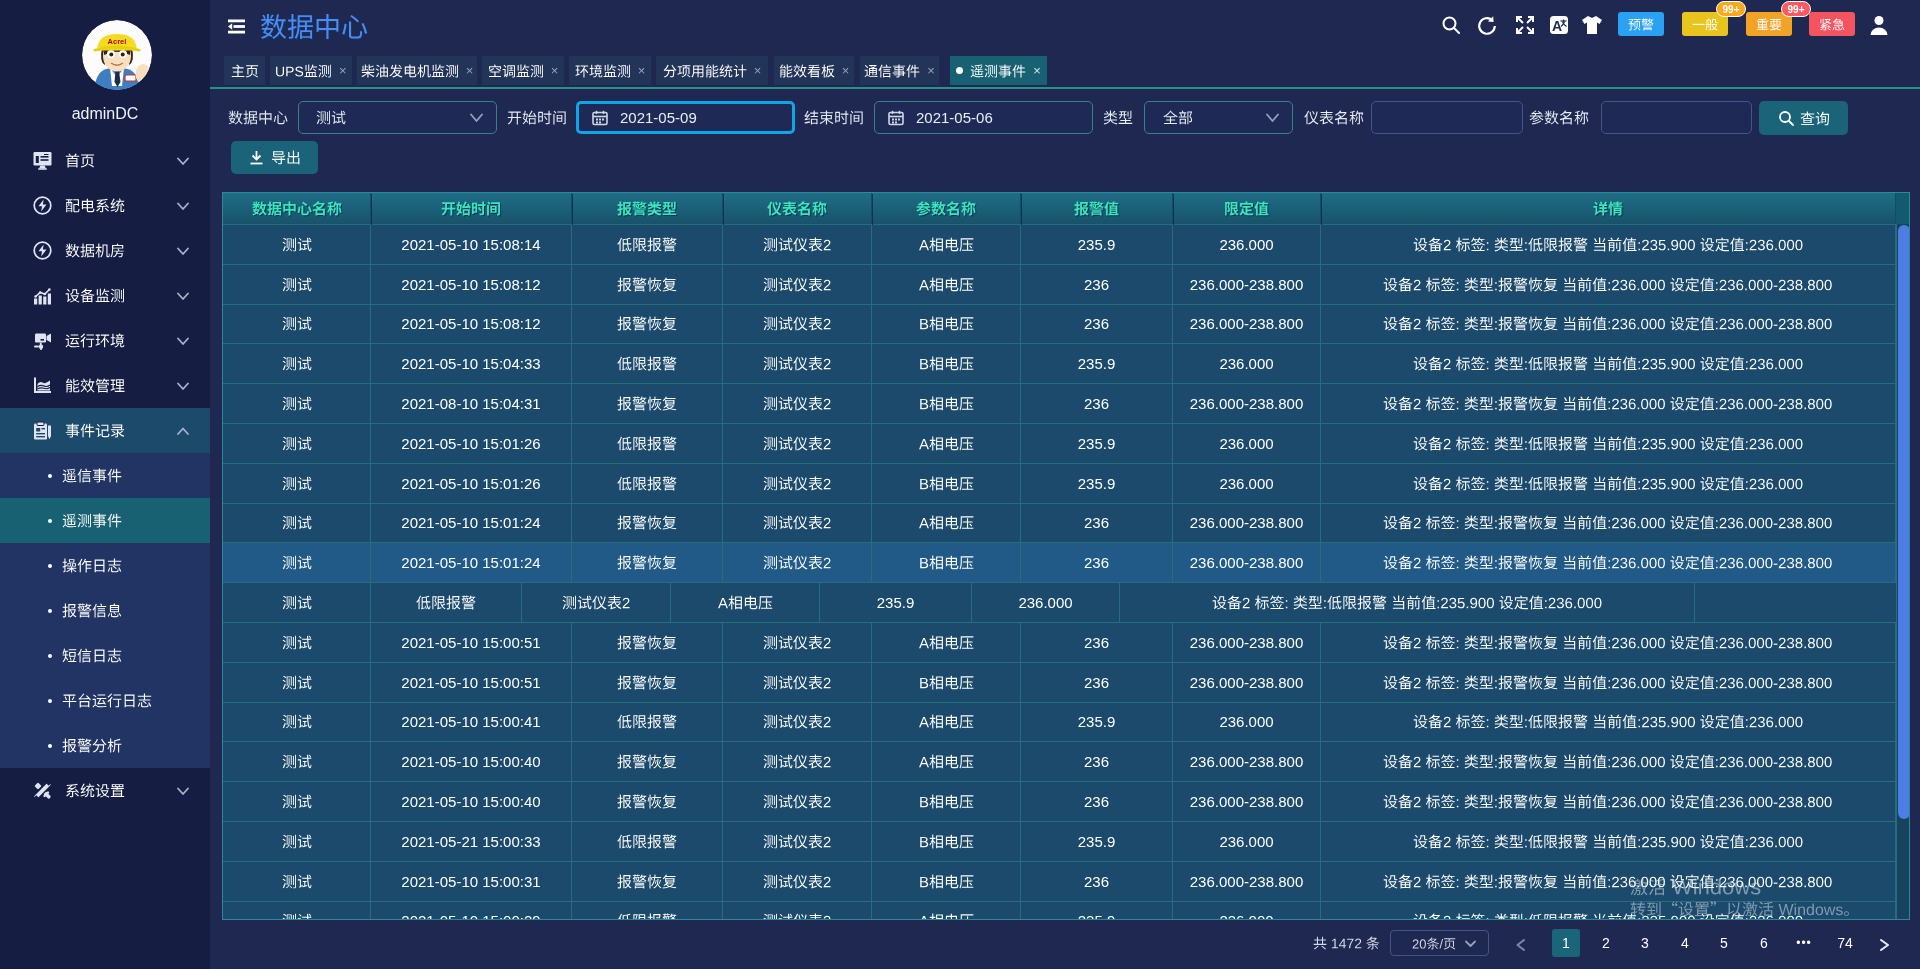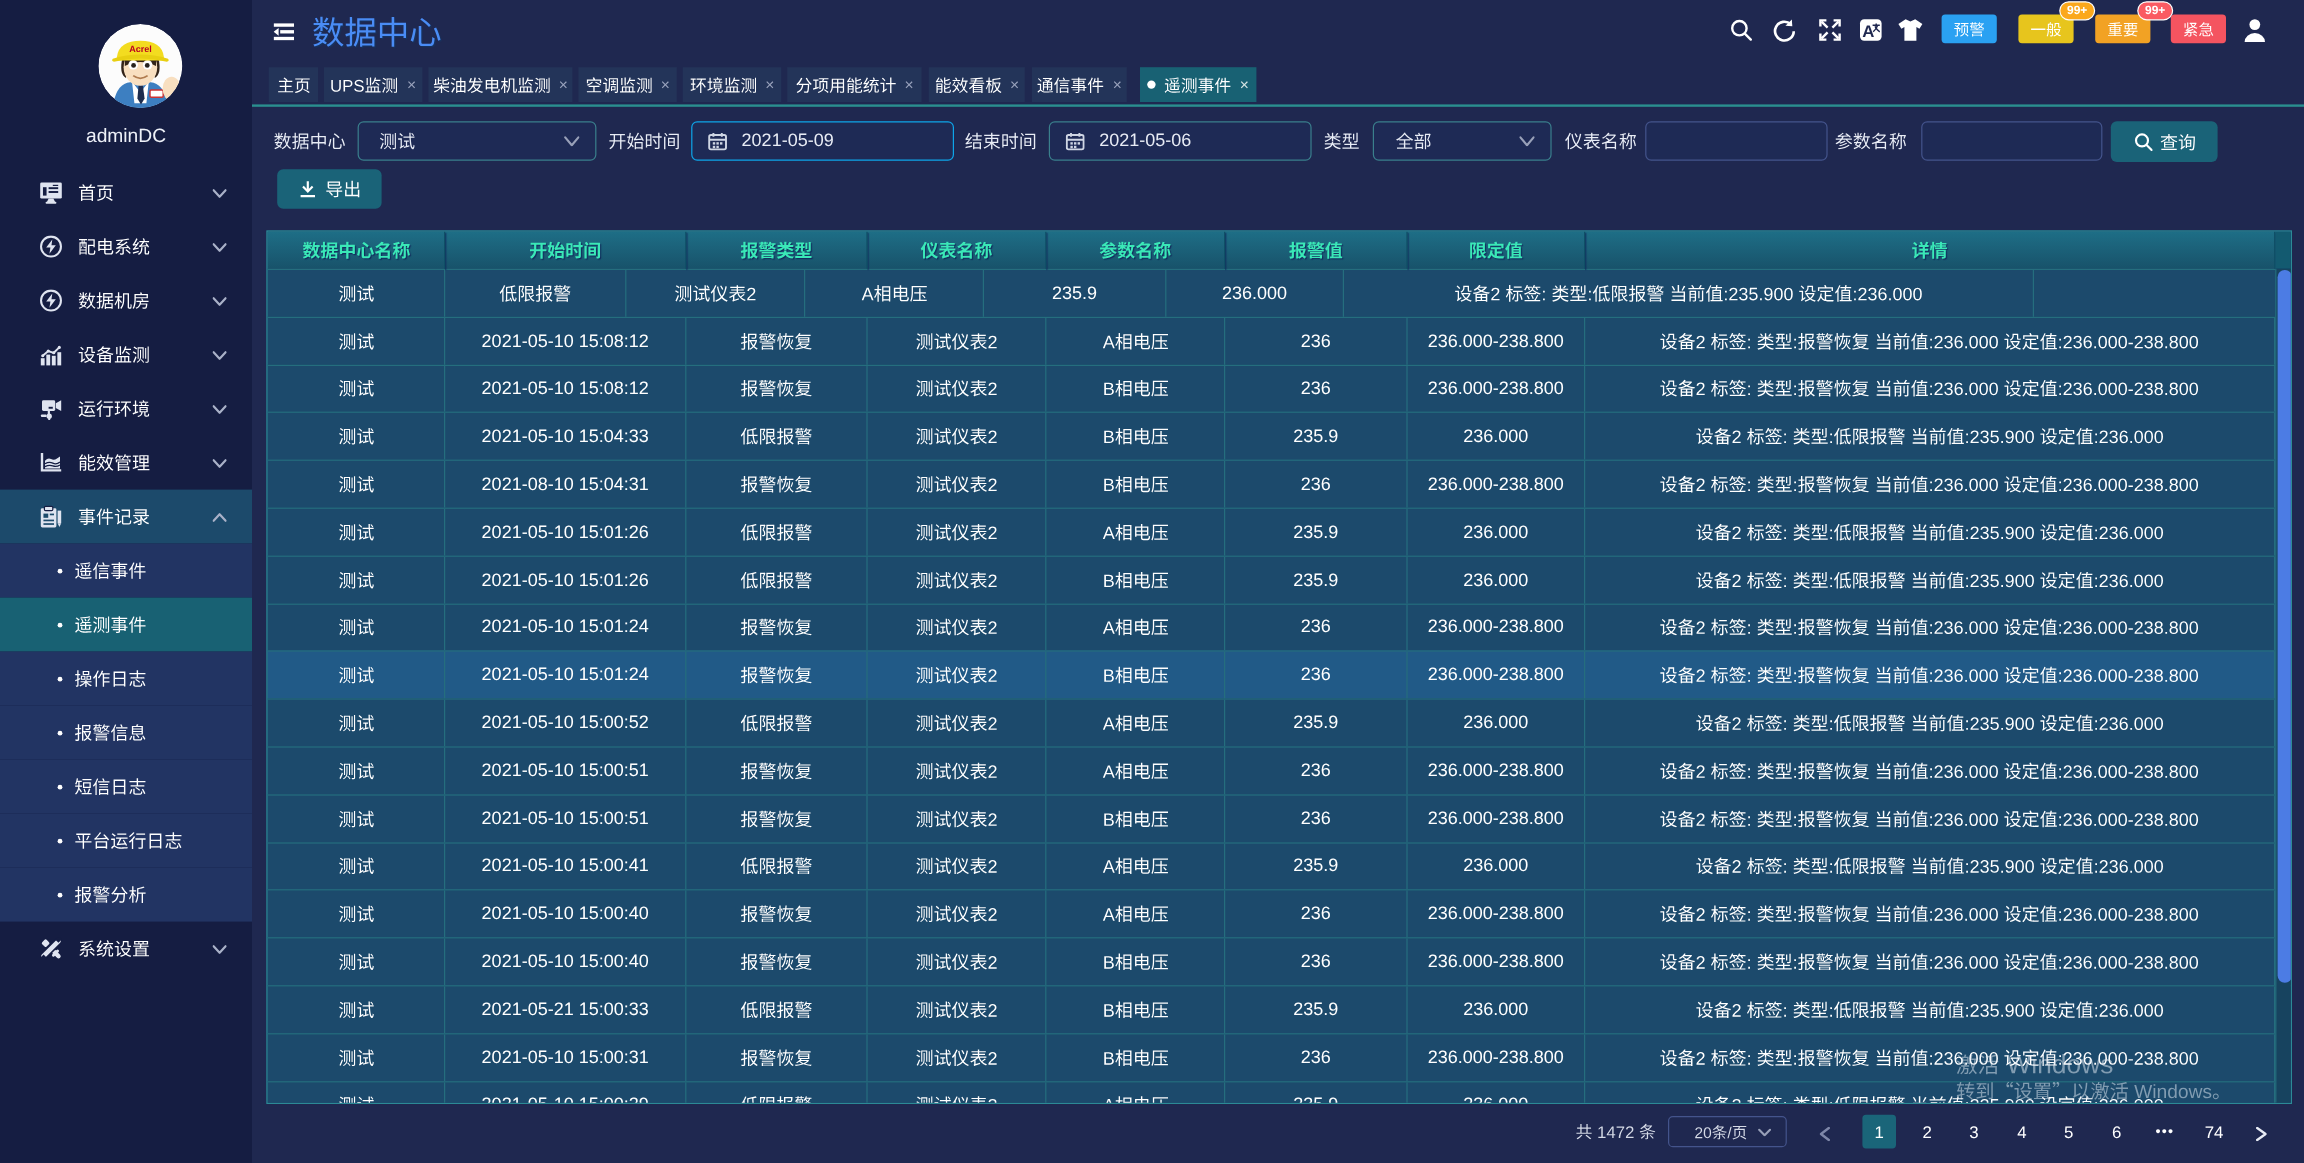--- a/index.html
+++ b/index.html
@@ -534,21 +534,21 @@
     </span>
   </div>
 <div class="flabel" style="left:507px;color:#e8ecf5">
     <svg width="60.0" height="15" viewBox="0 -880 4000 1000" aria-hidden="true">
       <use href="#gCR5F00" x="0"></use>
       <use href="#gCR59CB" x="1000"></use>
       <use href="#gCR65F6" x="2000"></use>
       <use href="#gCR95F4" x="3000"></use>
     </svg>
   </div>
-<div class="fbox" style="left:576px;width:219px;border:1px solid #0ea5e9;padding-left:13px">
+<div class="fbox" style="left:576px;width:219px;border:3px solid #0ea5e9;padding-left:13px">
     <svg width="16" height="16" viewBox="0 0 16 16">
       <g stroke="#cfd6e4" fill="none" stroke-width="1.6">
         <rect x="1" y="2.5" width="14" height="12" rx="1.5"></rect>
         <line x1="1" y1="6.5" x2="15" y2="6.5"></line>
         <line x1="4.5" y1="0.8" x2="4.5" y2="4"></line>
         <line x1="11.5" y1="0.8" x2="11.5" y2="4"></line>
       </g>
       <g fill="#cfd6e4">
         <rect x="4" y="8.5" width="2" height="2"></rect>
         <rect x="7" y="8.5" width="2" height="2"></rect>
@@ -711,20 +711,21 @@
       </div>
 <div class="hcell" style="width:13px;background:#135a70;border-right:none"></div>
 </div>
 <div class="trow">
 <div class="tcell" style="width:148px">
         <svg width="30.0" height="15" viewBox="0 -880 2000 1000" aria-hidden="true">
           <use href="#gCR6D4B" x="0"></use>
           <use href="#gCR8BD5" x="1000"></use>
         </svg>
       </div>
+<div class="tcell" style="width:201px">2021-05-10 15:08:14</div>
 <div class="tcell" style="width:151px">
         <svg width="60.0" height="15" viewBox="0 -880 4000 1000" aria-hidden="true">
           <use href="#gCR4F4E" x="0"></use>
           <use href="#gCR9650" x="1000"></use>
           <use href="#gCR62A5" x="2000"></use>
           <use href="#gCR8B66" x="3000"></use>
         </svg>
       </div>
 <div class="tcell" style="width:149px">
         <svg width="68.3" height="15" viewBox="0 -880 4556 1000" aria-hidden="true">
@@ -1425,21 +1426,20 @@
         </svg>
       </div>
 </div>
 <div class="trow">
 <div class="tcell" style="width:148px">
         <svg width="30.0" height="15" viewBox="0 -880 2000 1000" aria-hidden="true">
           <use href="#gCR6D4B" x="0"></use>
           <use href="#gCR8BD5" x="1000"></use>
         </svg>
       </div>
-<div class="tcell" style="width:201px">2021-05-10 15:00:52</div>
 <div class="tcell" style="width:151px">
         <svg width="60.0" height="15" viewBox="0 -880 4000 1000" aria-hidden="true">
           <use href="#gCR4F4E" x="0"></use>
           <use href="#gCR9650" x="1000"></use>
           <use href="#gCR62A5" x="2000"></use>
           <use href="#gCR8B66" x="3000"></use>
         </svg>
       </div>
 <div class="tcell" style="width:149px">
         <svg width="68.3" height="15" viewBox="0 -880 4556 1000" aria-hidden="true">

